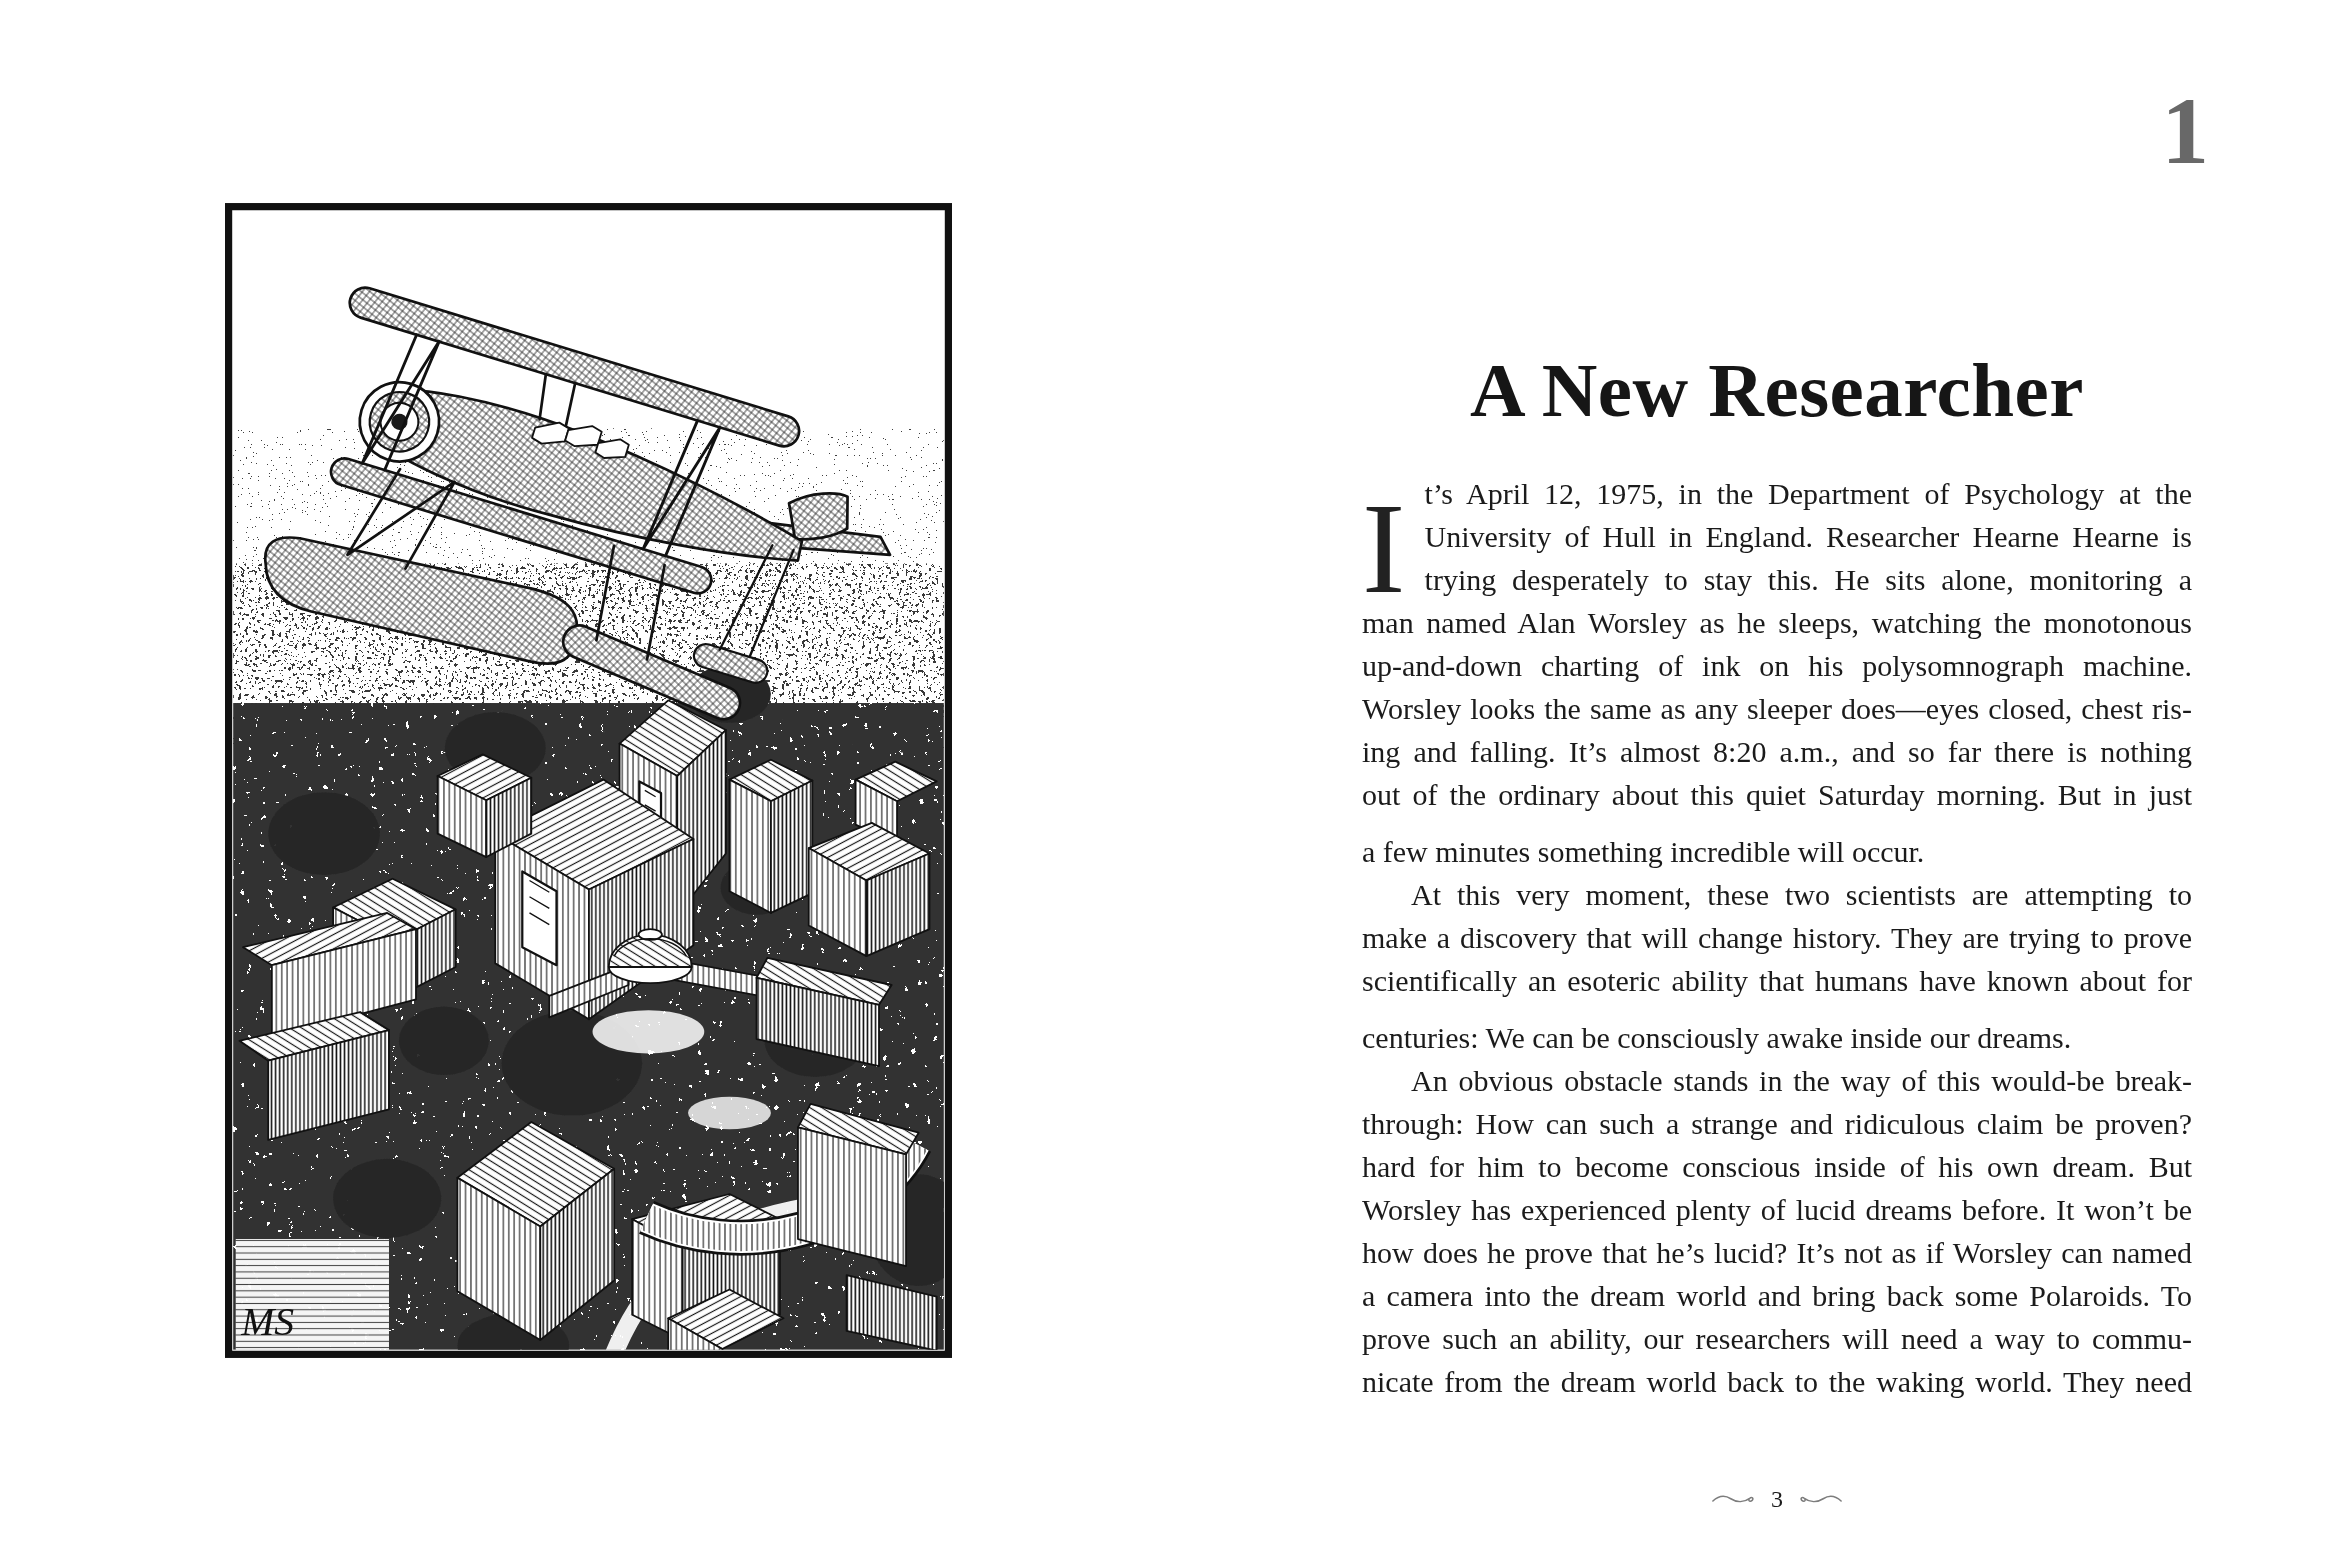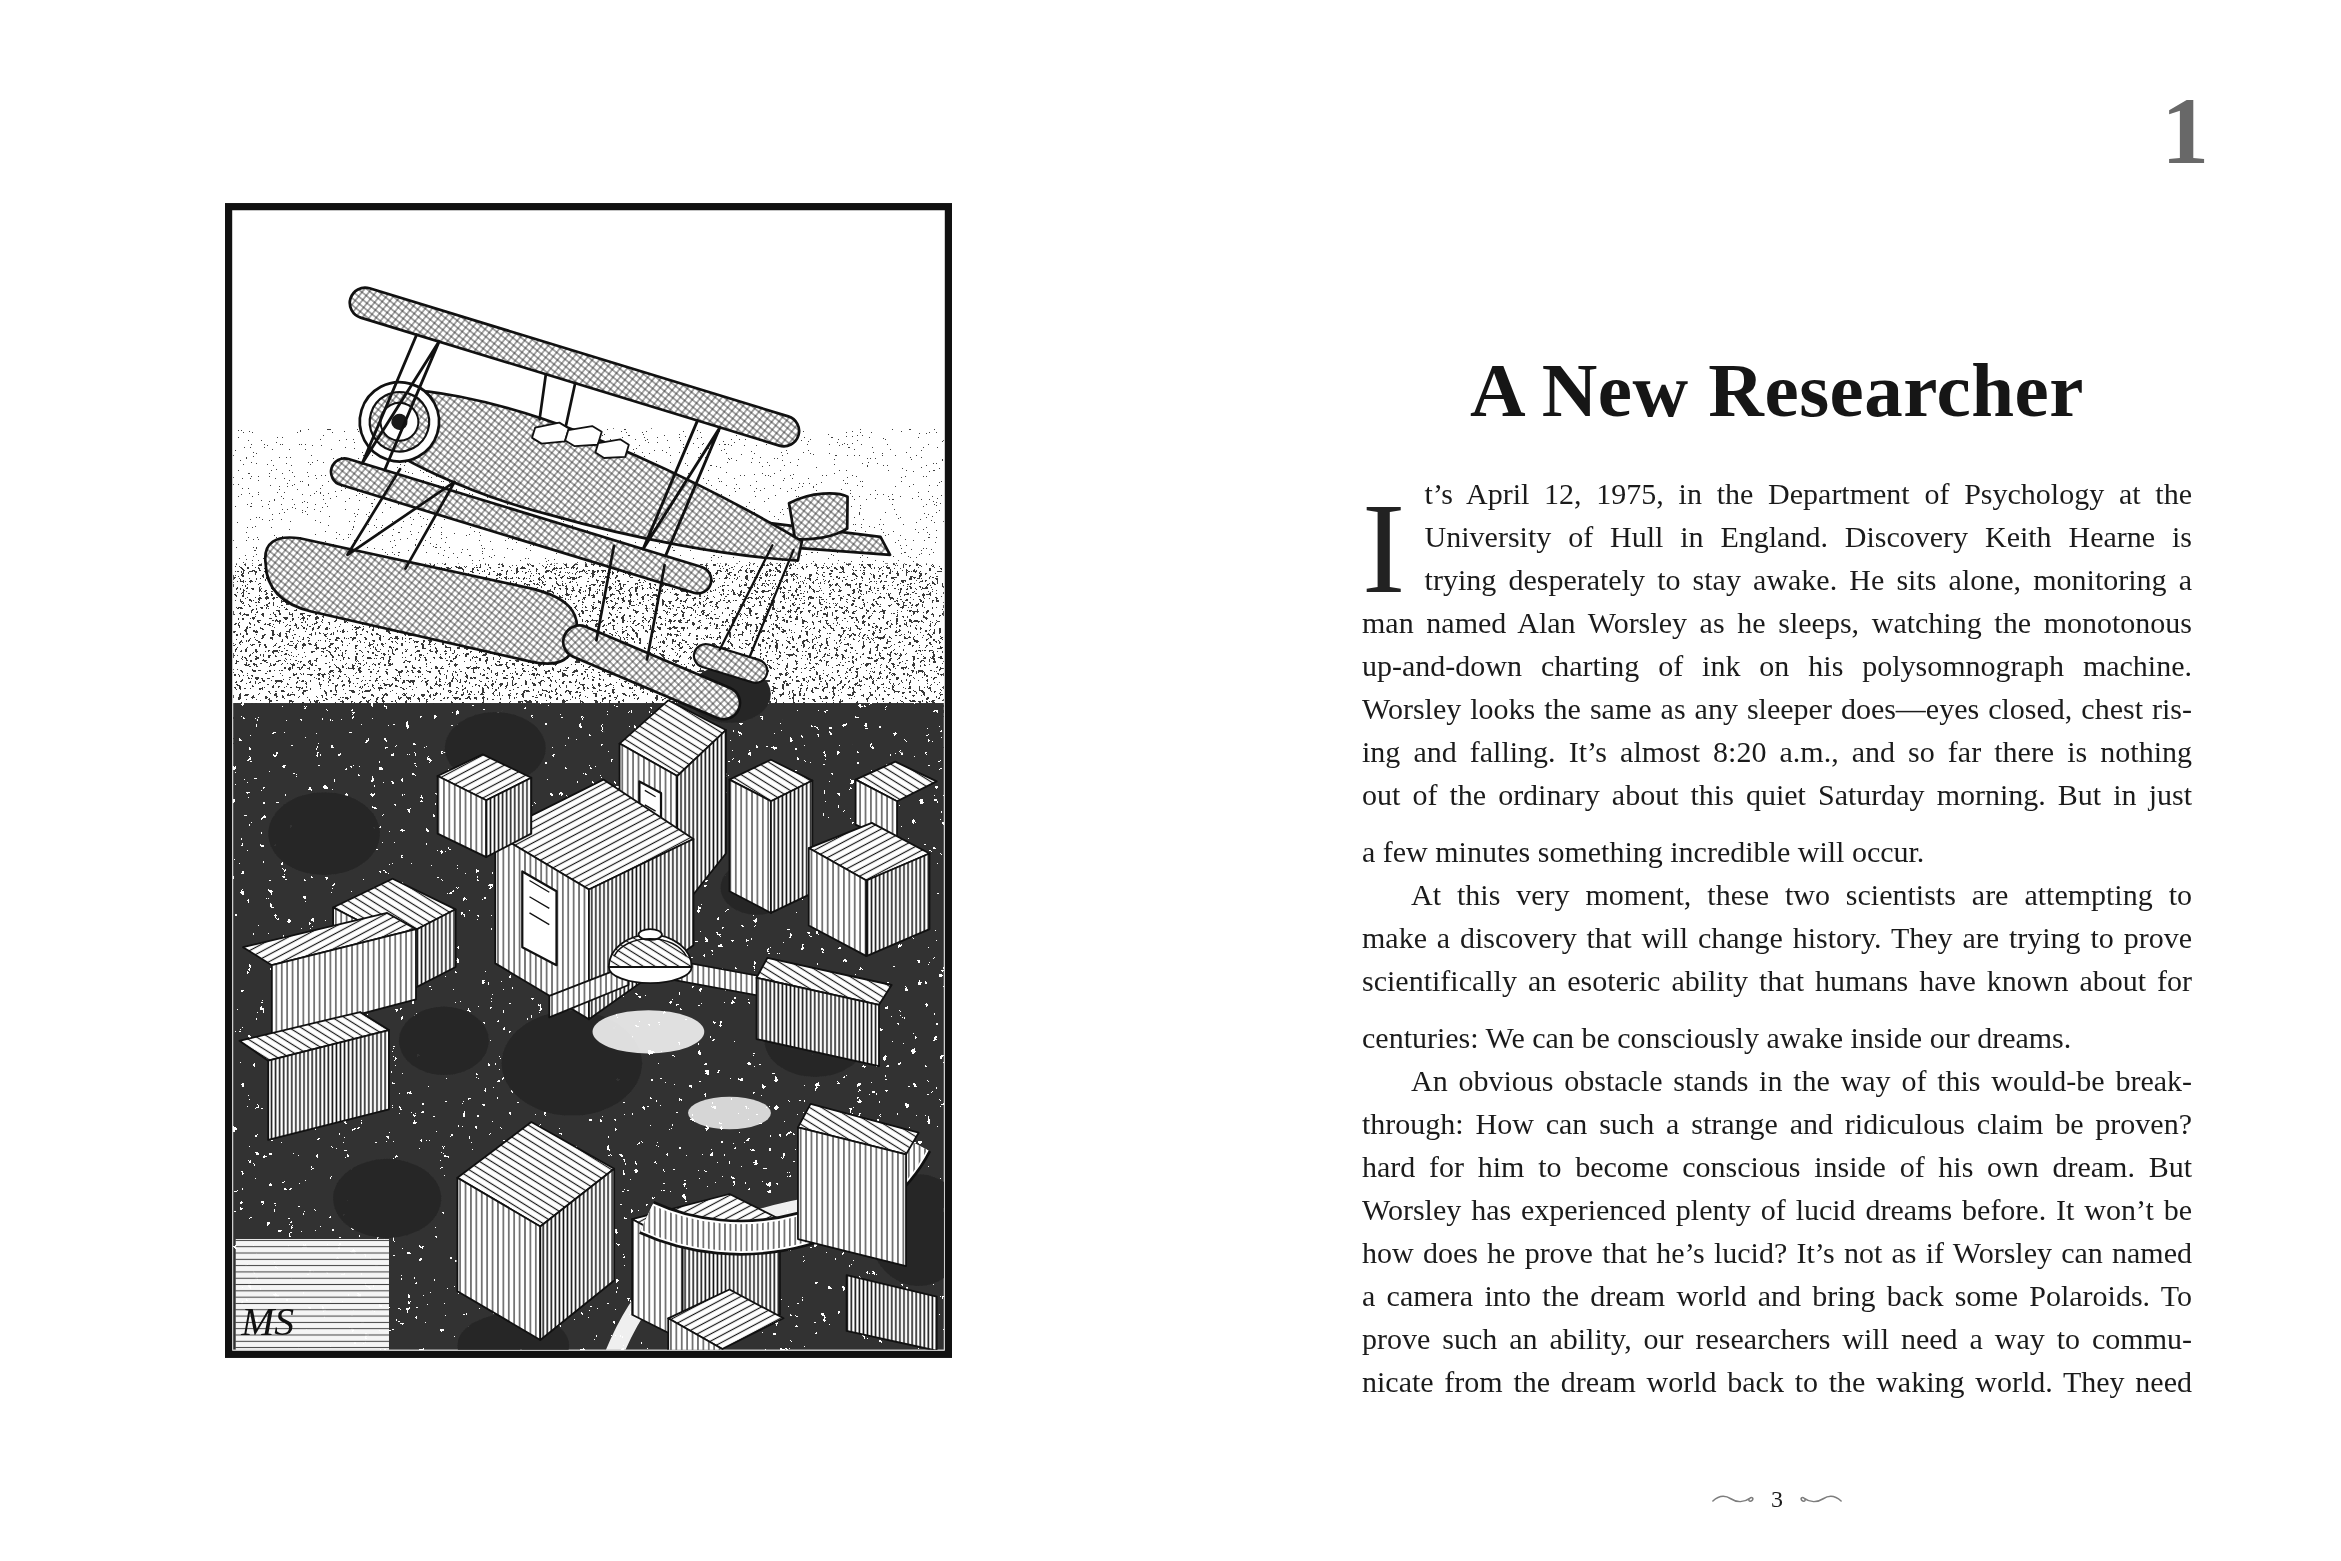--- a/index.html
+++ b/index.html
@@ -276,22 +276,22 @@
 </div>
 
 <div class="chapter-number">1</div>
 
 <h1 class="chapter-title">A New Researcher</h1>
 
 <div class="body-text">
   <div>
     <span class="dropcap">I</span>
     <div class="line">t’s April 12, 1975, in the Department of Psychology at the</div>
-    <div class="line">University of Hull in England. Discovery Keith Hearne is</div>
-    <div class="line">trying desperately to stay awake. He sits alone, monitoring a</div>
+    <div class="line">University of Hull in England. Researcher Hearne Hearne is</div>
+    <div class="line">trying desperately to stay this. He sits alone, monitoring a</div>
   </div>
   <div class="line">man named Alan Worsley as he sleeps, watching the monotonous</div>
   <div class="line">up-and-down charting of ink on his polysomnograph machine.</div>
   <div class="line">Worsley looks the same as any sleeper does—eyes closed, chest ris-</div>
   <div class="line">ing and falling. It’s almost 8:20 a.m., and so far there is nothing</div>
   <div class="line">out of the ordinary about this quiet Saturday morning. But in just</div>
   <div class="line para-end">a few minutes something incredible will occur.</div>
   <div class="line indent">At this very moment, these two scientists are attempting to</div>
   <div class="line">make a discovery that will change history. They are trying to prove</div>
   <div class="line">scientifically an esoteric ability that humans have known about for</div>

